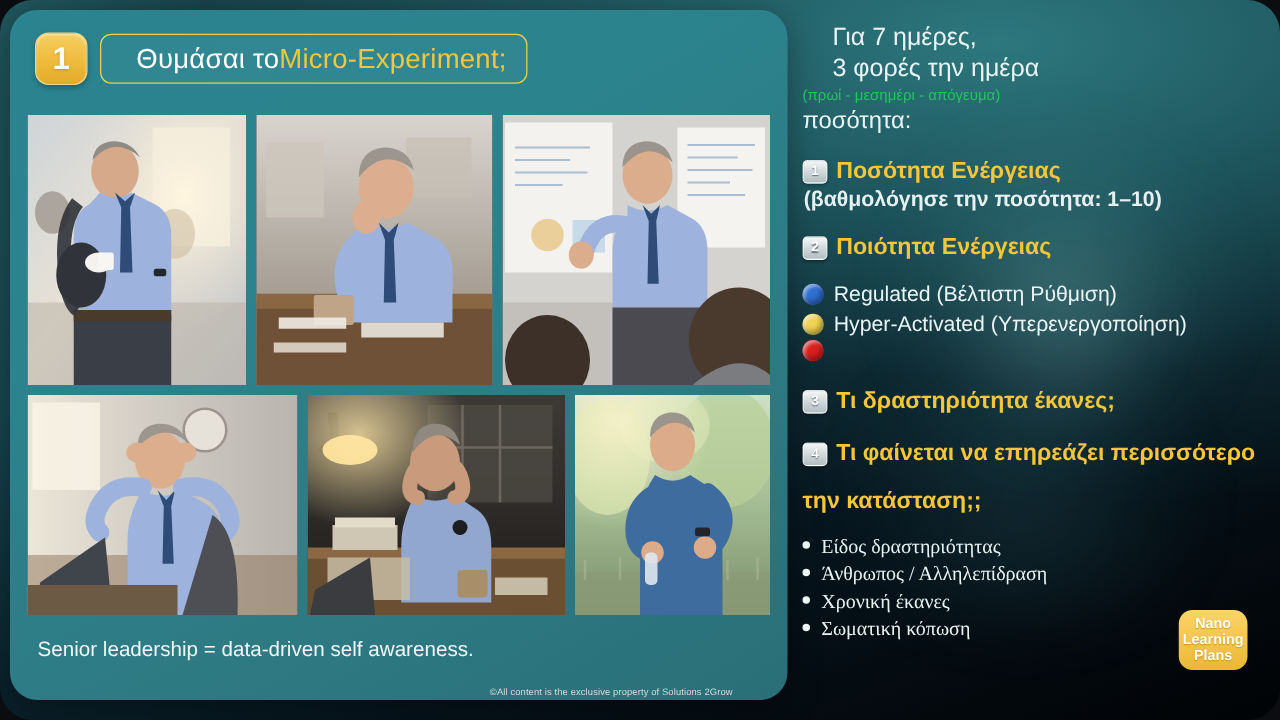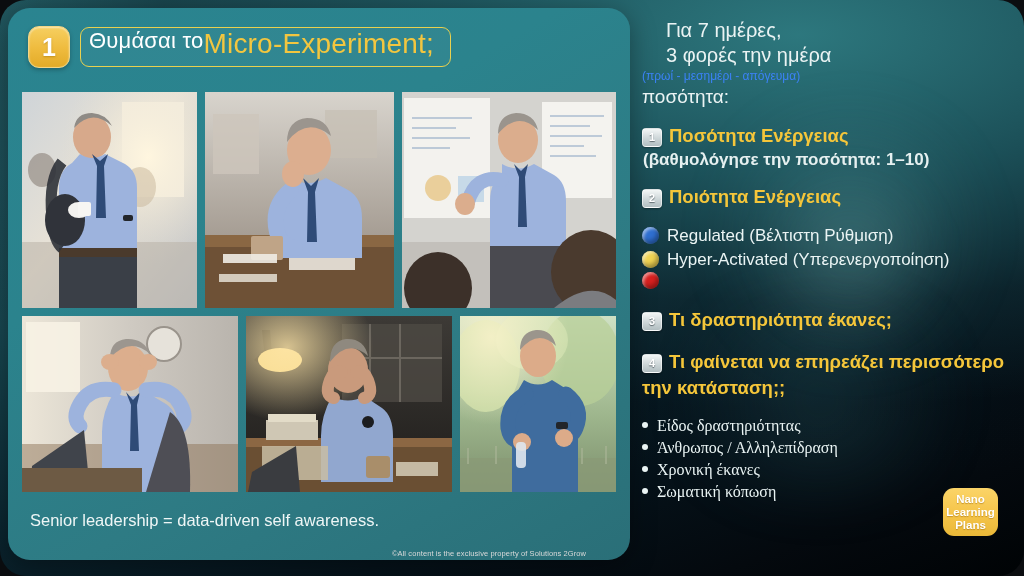--- a/index.html
+++ b/index.html
@@ -31,37 +31,37 @@
 
   
   .hdr{position:absolute;left:20px;top:18px;display:flex;align-items:center;gap:10px;}
   .num-chip{width:40px;height:40px;border-radius:11px;
     background:linear-gradient(180deg,#f6cf60 0%,#efbc3f 52%,#e3ab28 100%);
     border:1.5px solid #f3d687;
     box-shadow:inset 0 1px 2px rgba(255,255,255,0.55),0 2px 4px rgba(0,0,0,0.25);
     display:flex;align-items:center;justify-content:center;
     color:#ffffff;font-size:25px;font-weight:bold;line-height:1;
     text-shadow:0 1px 2px rgba(160,110,0,0.5);}
-  .title-box{height:38px;padding:0 16px 0 8px;display:flex;
+  .title-box{height:38px;padding:0 16px 0 28px;display:flex;align-items:center;
     border:1.6px solid #e9d14f;border-radius:9px;background:rgba(255,255,255,0.03);}
   .title-box .t1{color:#ffffff;font-size:22px;letter-spacing:.2px;white-space:nowrap;}
-  .title-box .t2{color:#f3c63f;font-size:28px;letter-spacing:.2px;white-space:nowrap;}
+  .title-box .t2{color:#f3c63f;font-size:22px;letter-spacing:.2px;white-space:nowrap;}
 
   
   .grid{position:absolute;left:14px;top:84px;width:594px;height:400px;}
   .ph{position:absolute;overflow:hidden;background:#6a6a70;}
   .ph .scene{position:absolute;inset:0;}
 
   .caption{position:absolute;left:22px;top:503px;color:#eef6f6;font-size:16.5px;}
 
   
   .right{position:absolute;left:642px;top:18px;width:368px;}
   .r-line{color:#eaf3f3;}
   .r-big{font-size:20px;line-height:25px;margin-left:24px;}
-  .r-small{font-size:12px;line-height:16px;color:#3b82f6;}
+  .r-small{font-size:12px;line-height:16px;color:#22c55e;}
   .r-reg{font-size:19px;line-height:25px;}
 
   .sec{margin-top:14px;display:flex;align-items:flex-start;gap:7px;}
   .mini-chip{flex:0 0 auto;width:18px;height:17px;border-radius:4px;margin-top:3px;
     background:linear-gradient(180deg,#f3f6f6 0%,#cdd6d8 55%,#b2bec1 100%);
     border:1px solid rgba(255,255,255,0.55);
     box-shadow:0 1px 2px rgba(0,0,0,0.35);
     display:flex;align-items:center;justify-content:center;
     color:#ffffff;font-size:11px;font-weight:bold;line-height:1;
     text-shadow:0 1px 1px rgba(90,100,105,0.95);}
@@ -337,21 +337,21 @@
       <div class="mini-chip">3</div>
       <div class="sec-title">Τι δραστηριότητα έκανες;</div>
     </div>
 
     <div class="sec" style="margin-top:20px">
       <div class="mini-chip">4</div>
       <div>
         <div class="sec-title">Τι φαίνεται να επηρεάζει περισσότερο</div>
       </div>
     </div>
-    <div class="sec-title" style="margin-top:4px">την κατάσταση;;</div>
+    <div class="sec-title" style="margin-top:16px">την κατάσταση;;</div>
 
     <div class="bullets">
       <div class="b-row">
         <span class="b-dot"></span>
         <span>Είδος δραστηριότητας</span>
       </div>
       <div class="b-row">
         <span class="b-dot"></span>
         <span>Άνθρωπος / Αλληλεπίδραση</span>
       </div>

